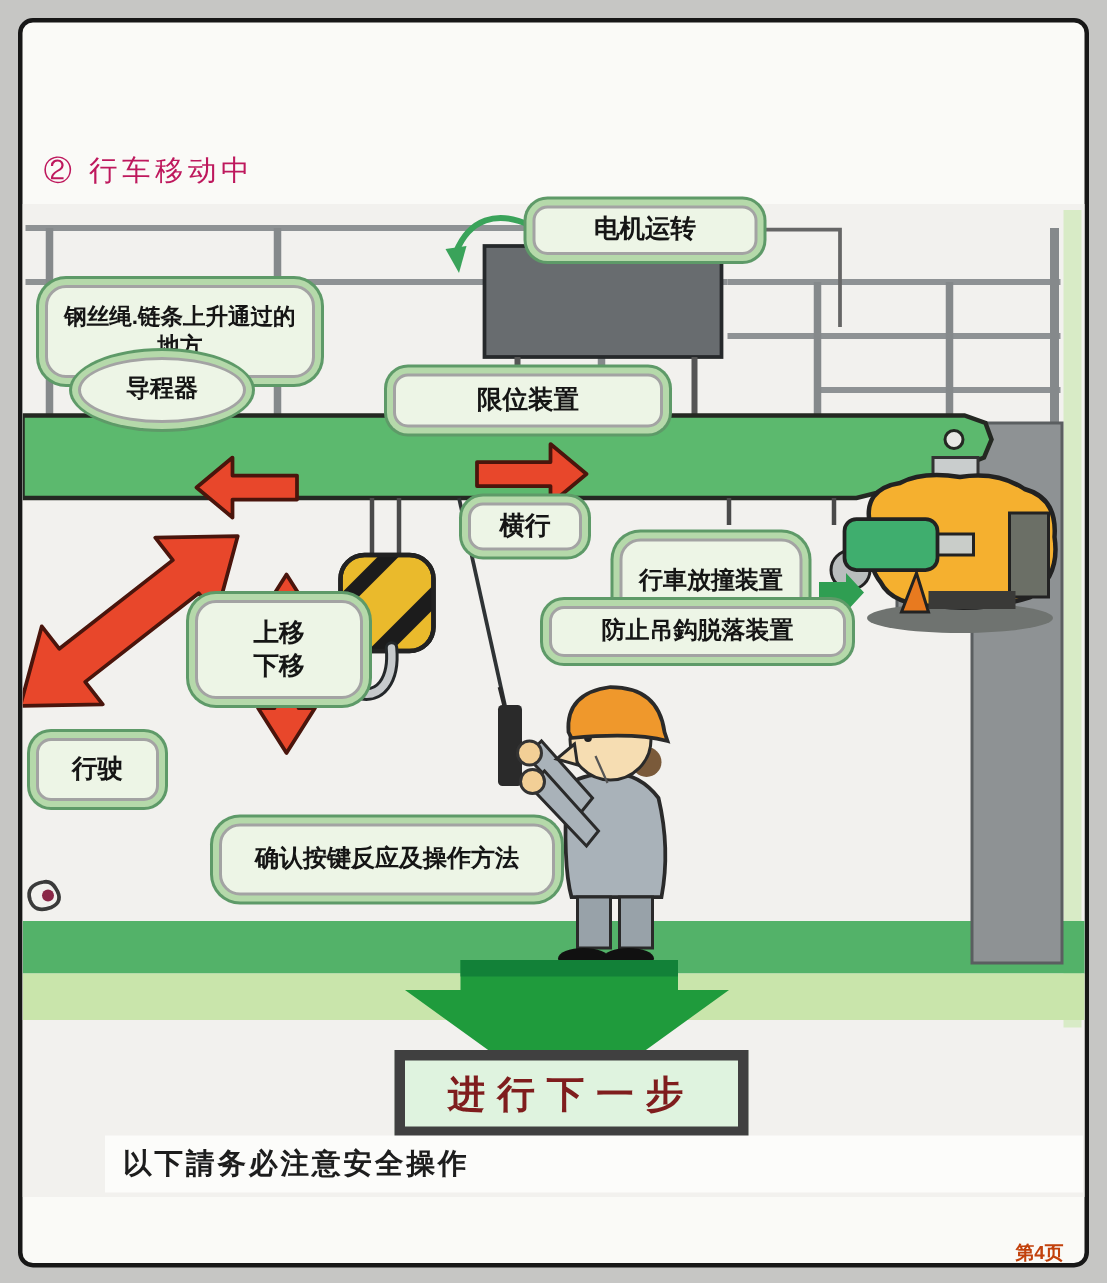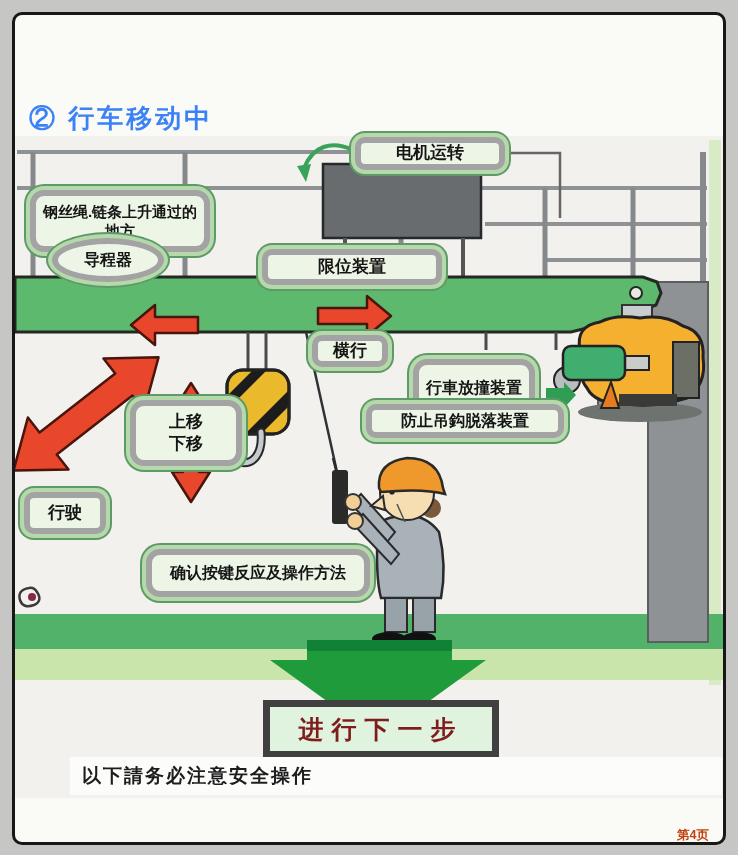--- a/index.html
+++ b/index.html
@@ -2,23 +2,23 @@
 <html><head>
 <meta charset="utf-8">
 <style>
   html,body{margin:0;padding:0;background:#c6c6c4;font-family:"Liberation Sans",sans-serif;}
   .page{position:relative;width:738px;height:855px;background:#c6c6c4;overflow:hidden;}
   .sheet{position:absolute;left:12px;top:12px;width:708px;height:827px;background:#fafaf7;
          border:3px solid #171717;border-radius:10px;overflow:hidden;}
   .hdr{position:absolute;left:5px;top:17px;width:512px;height:56px;background:#4fa56d;
        border:3px solid #15241a;border-radius:12px;display:flex;align-items:center;
        padding-left:26px;font-size:31px;font-weight:bold;letter-spacing:5px;color:#0b0b0b;z-index:5;}
-  .sub{position:absolute;left:14px;top:86px;font-size:26px;font-weight:bold;letter-spacing:3px;color:#3b82f6;z-index:5;}
+  .sub{position:absolute;left:14px;top:86px;font-size:19px;font-weight:normal;letter-spacing:3px;color:#be185d;z-index:5;}
   .zone{position:absolute;left:0;top:121px;width:709px;height:662px;background:#f2f1ee;z-index:1;}
-  .lbl{position:absolute;background:#edf5e6;border:6px solid #a3a3a3;border-radius:10px;
+  .lbl{position:absolute;background:#edf5e6;border:2px solid #a3a3a3;border-radius:10px;
        box-shadow:0 0 0 4px #b5d9aa,0 0 0 6px #5e9a68;display:flex;flex-direction:column;
        align-items:center;justify-content:center;text-align:center;font-weight:bold;color:#151515;
        line-height:1.3;z-index:5;box-sizing:border-box;padding:2px 6px;}
   .lbl.ellipse{border-radius:50%;}
   .next-arrow-svg{position:absolute;left:225px;top:623px;z-index:4;}
   .next-box{position:absolute;left:248px;top:685px;width:222px;height:44px;background:#dff3df;
             border:7px solid #404040;display:flex;align-items:center;justify-content:center;
             font-size:25px;font-weight:bold;letter-spacing:8px;color:#7f1d1d;z-index:5;}
   .foot{position:absolute;left:55px;top:742px;width:652px;height:38px;background:#fcfcfa;
         display:flex;align-items:center;padding-left:12px;font-size:19px;font-weight:bold;

